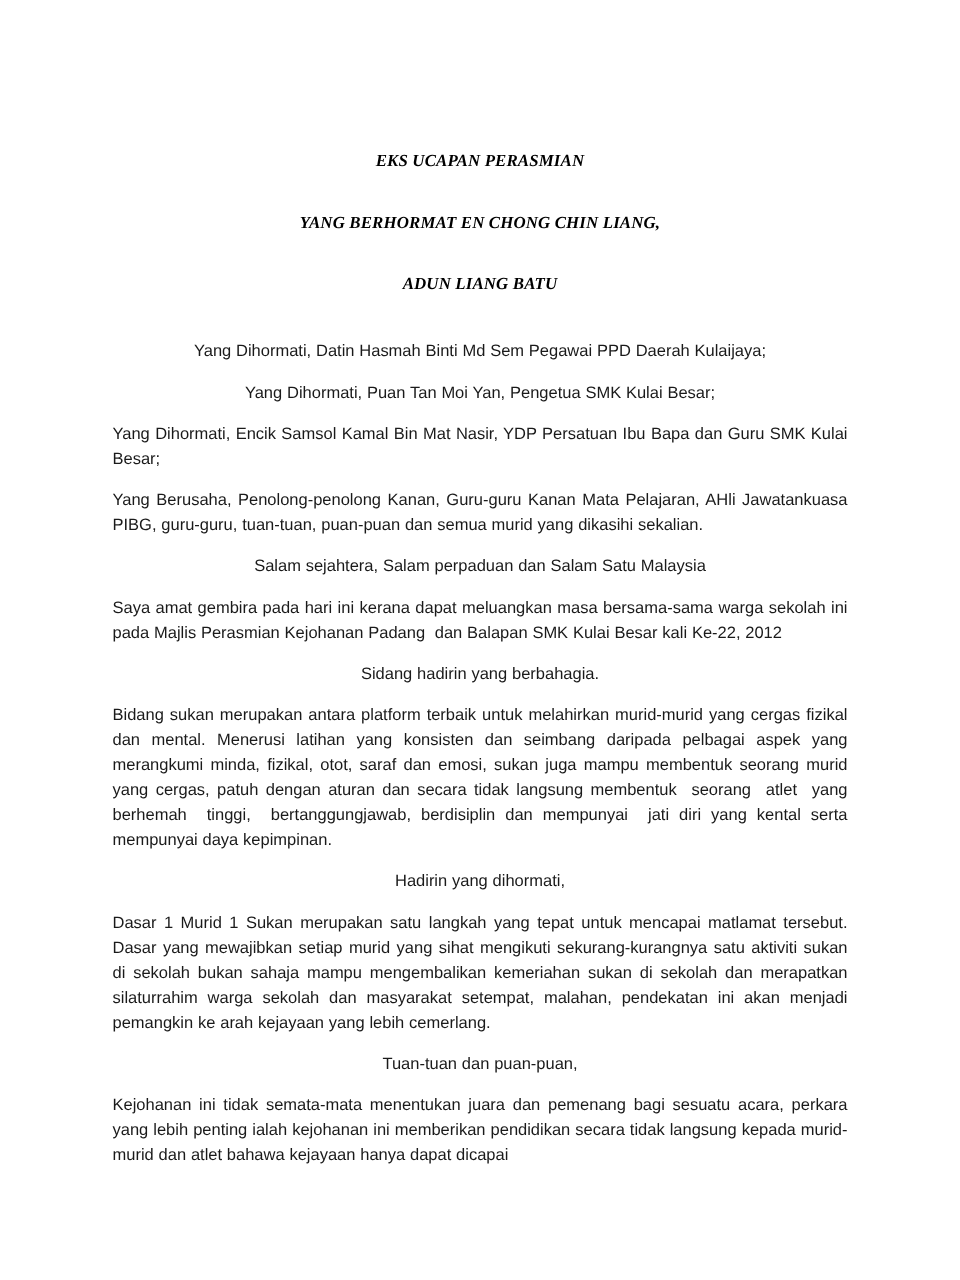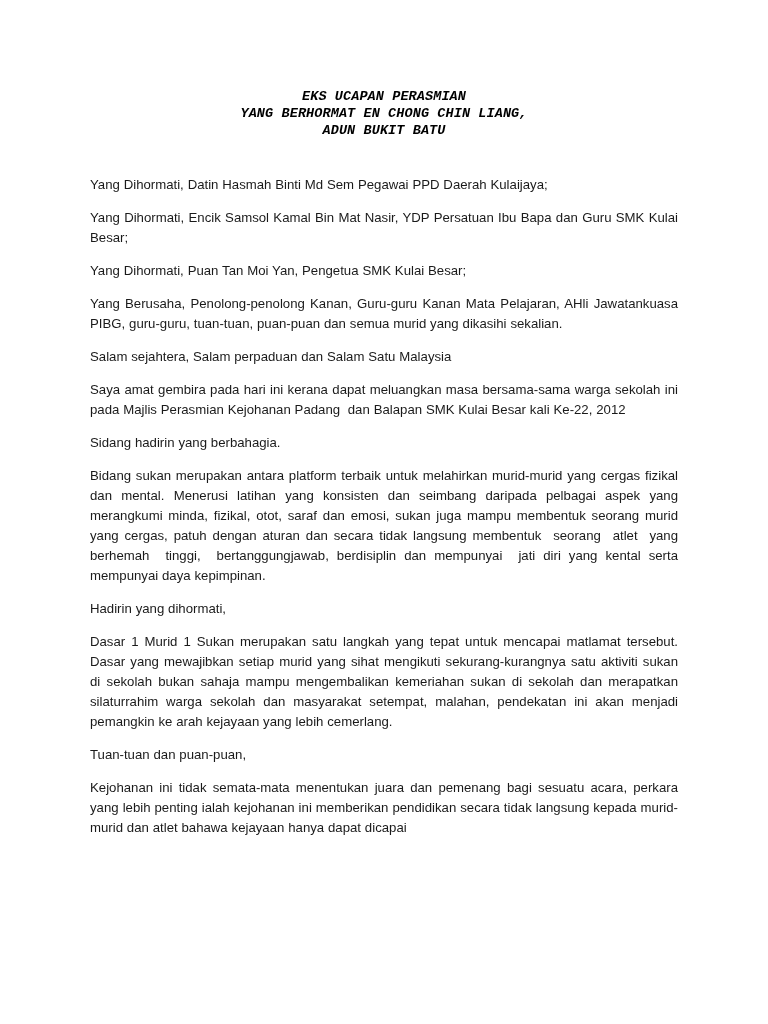--- a/index.html
+++ b/index.html
@@ -20,66 +20,67 @@
     left: 90px;
     top: 0;
     width: 588px;
   }
   .title-block {
     text-align: center;
     margin: 0;
     padding-top: 88px;
   }
   .title-line {
-    font-family: Liberation Mono, monospace;
+    font-family: Liberation Serif, serif;
     font-weight: bold;
     font-style: italic;
     font-size: 13.5px;
     line-height: 17px;
     color: #000000;
     letter-spacing: 0.1px;
     white-space: pre;
+    margin-top: 32px;
   }
   .body-block {
     margin-top: 36px;
   }
   p.para {
     font-family: "Liberation Sans", sans-serif;
     font-size: 13.2px;
     line-height: 20px;
     color: #1a1a1a;
     margin: 0 0 13px 0;
     text-align: justify;
     text-justify: inter-word;
     white-space: pre-wrap;
     word-spacing: 0.2px;
   }
   p.para.flush {
-    text-align: left;
+    text-align: center;
   }
   p.para:last-child {
     margin-bottom: 0;
   }
 </style>
 </head>
 <body>
 
 <div class="page">
   <div class="content">
 
     <div class="title-block">
       <div class="title-line">EKS UCAPAN PERASMIAN</div>
       <div class="title-line">YANG BERHORMAT EN CHONG CHIN LIANG,</div>
-      <div class="title-line">ADUN BUKIT BATU</div>
+      <div class="title-line">ADUN LIANG BATU</div>
     </div>
 
     <div class="body-block">
       <p class="para flush">Yang Dihormati, Datin Hasmah Binti Md Sem Pegawai PPD Daerah Kulaijaya;</p>
+      <p class="para flush">Yang Dihormati, Puan Tan Moi Yan, Pengetua SMK Kulai Besar;</p>
       <p class="para">Yang Dihormati, Encik Samsol Kamal Bin Mat Nasir, YDP Persatuan Ibu Bapa dan Guru SMK Kulai Besar;</p>
-      <p class="para flush">Yang Dihormati, Puan Tan Moi Yan, Pengetua SMK Kulai Besar;</p>
       <p class="para">Yang Berusaha, Penolong-penolong Kanan, Guru-guru Kanan Mata Pelajaran, AHli Jawatankuasa PIBG, guru-guru, tuan-tuan, puan-puan dan semua murid yang dikasihi sekalian.</p>
       <p class="para flush">Salam sejahtera, Salam perpaduan dan Salam Satu Malaysia</p>
       <p class="para">Saya amat gembira pada hari ini kerana dapat meluangkan masa bersama-sama warga sekolah ini pada Majlis Perasmian Kejohanan Padang  dan Balapan SMK Kulai Besar kali Ke-22, 2012</p>
       <p class="para flush">Sidang hadirin yang berbahagia.</p>
       <p class="para">Bidang sukan merupakan antara platform terbaik untuk melahirkan murid-murid yang cergas fizikal dan mental. Menerusi latihan yang konsisten dan seimbang daripada pelbagai aspek yang merangkumi minda, fizikal, otot, saraf dan emosi, sukan juga mampu membentuk seorang murid yang cergas, patuh dengan aturan dan secara tidak langsung membentuk  seorang  atlet  yang berhemah  tinggi,  bertanggungjawab, berdisiplin dan mempunyai  jati diri yang kental serta mempunyai daya kepimpinan.</p>
       <p class="para flush">Hadirin yang dihormati,</p>
       <p class="para">Dasar 1 Murid 1 Sukan merupakan satu langkah yang tepat untuk mencapai matlamat tersebut. Dasar yang mewajibkan setiap murid yang sihat mengikuti sekurang-kurangnya satu aktiviti sukan di sekolah bukan sahaja mampu mengembalikan kemeriahan sukan di sekolah dan merapatkan silaturrahim warga sekolah dan masyarakat setempat, malahan, pendekatan ini akan menjadi pemangkin ke arah kejayaan yang lebih cemerlang.</p>
       <p class="para flush">Tuan-tuan dan puan-puan,</p>
       <p class="para">Kejohanan ini tidak semata-mata menentukan juara dan pemenang bagi sesuatu acara, perkara yang lebih penting ialah kejohanan ini memberikan pendidikan secara tidak langsung kepada murid-murid dan atlet bahawa kejayaan hanya dapat dicapai</p>
     </div>

